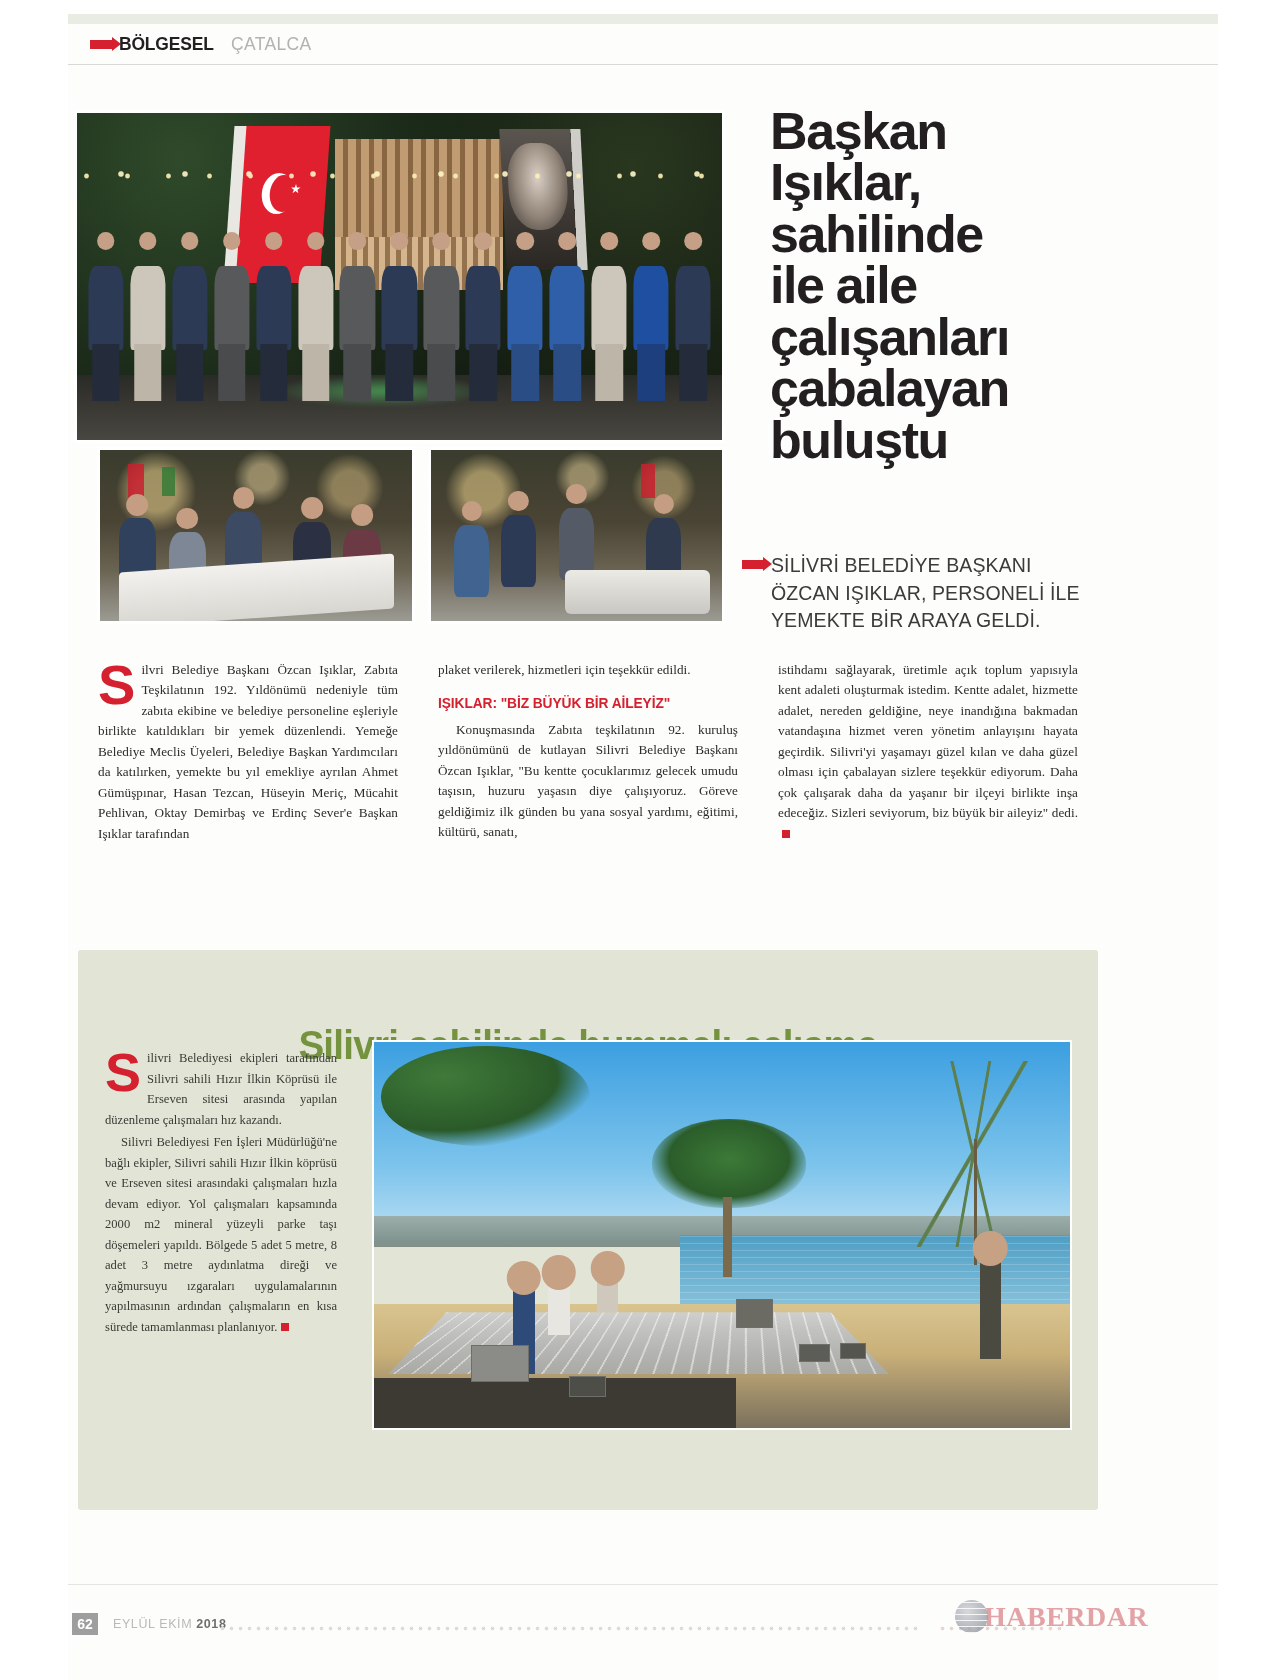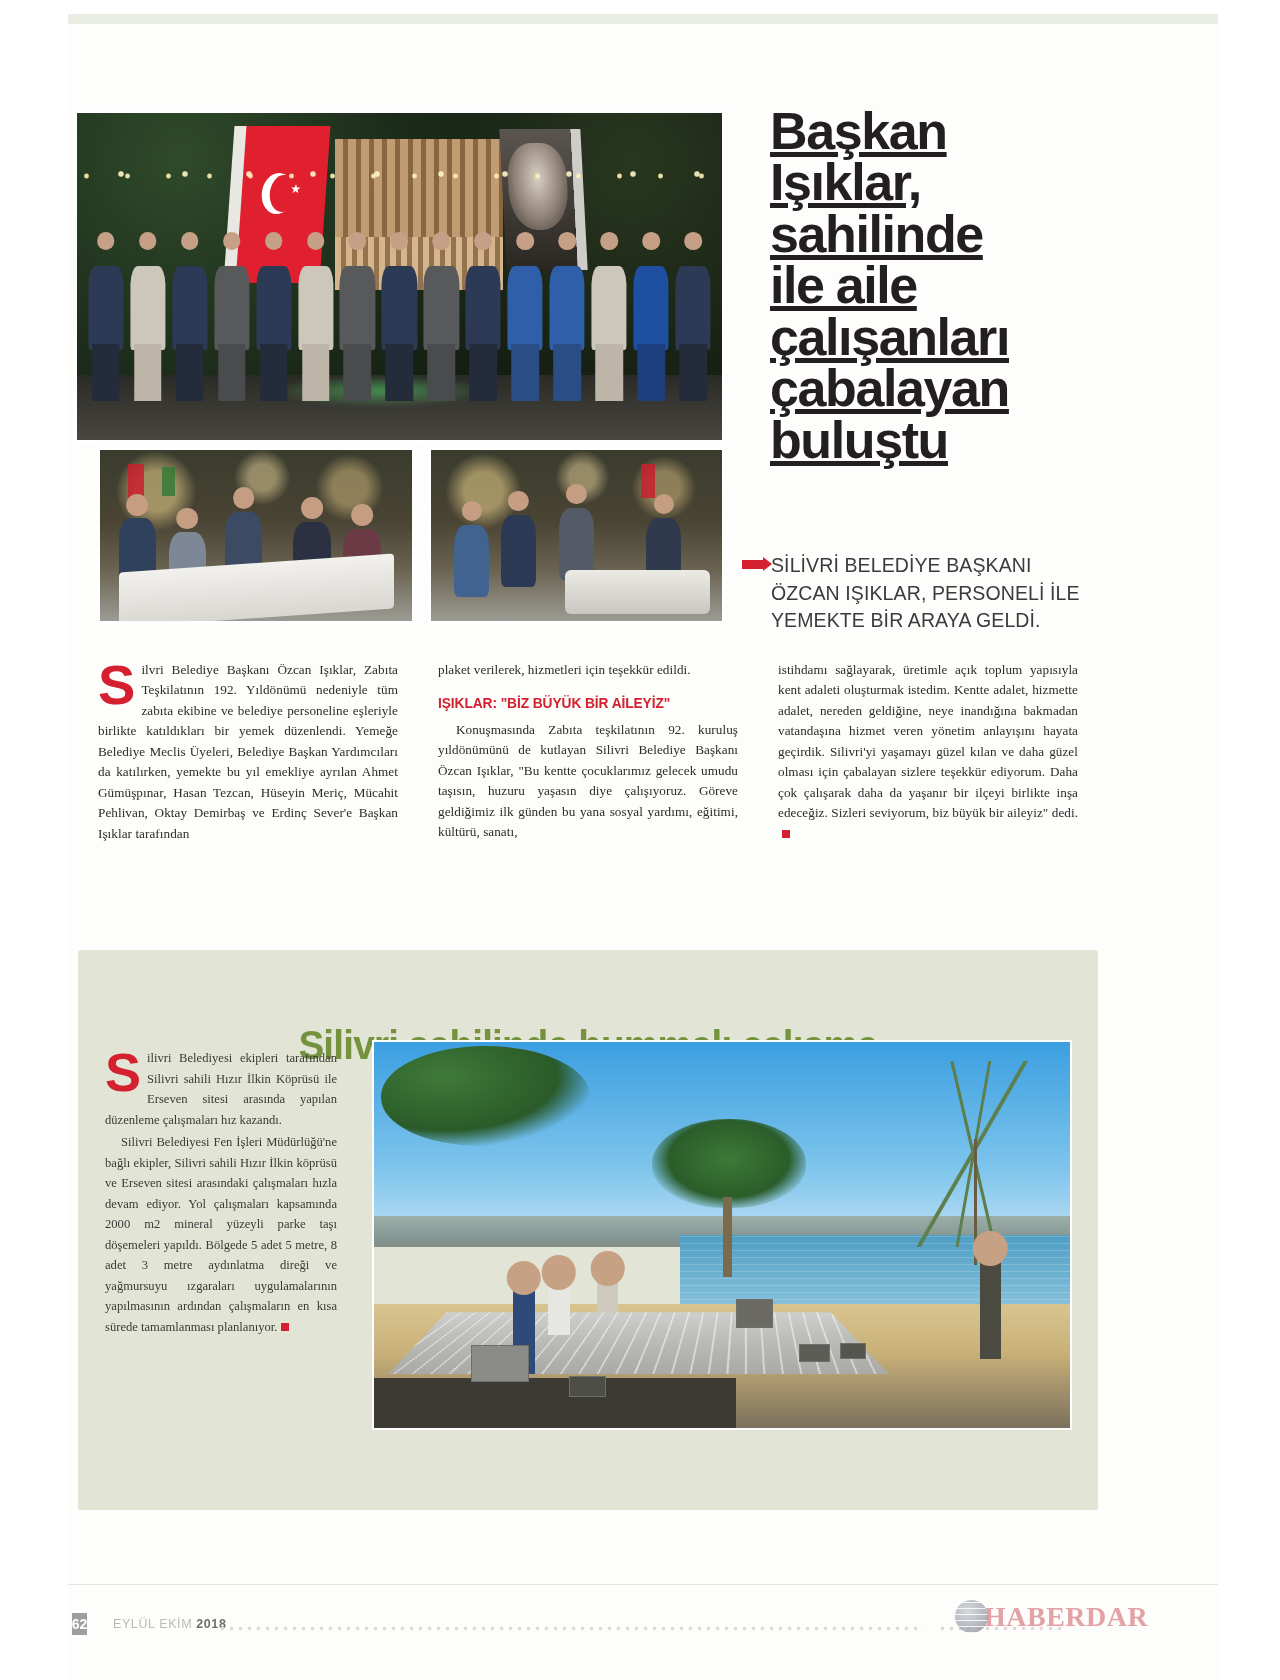--- a/index.html
+++ b/index.html
@@ -313,21 +313,20 @@
     left: 770px;
     top: 106px;
     width: 340px;
     font-family: "Liberation Sans", sans-serif;
     font-weight: bold;
     font-size: 52px;
     line-height: 0.99;
     letter-spacing: -1.4px;
     color: #231f20;
     word-spacing: -1px;
-    text-decoration: underline;
   }
   .headline span { display: block; }
 
   
   .kicker-wrap {
     position: absolute;
     left: 742px;
     top: 531px;
     width: 380px;
     display: flex;
@@ -577,21 +576,21 @@
     left: 68px;
     top: 1584px;
     width: 1150px;
     height: 1px;
     background: #e4e4e2;
   }
   .pagenum {
     position: absolute;
     left: 72px;
     top: 1613px;
-    width: 15px;
+    width: 26px;
     height: 22px;
     background: #8e8e8e;
     color: #ffffff;
     font-family: "Liberation Sans", sans-serif;
     font-weight: bold;
     font-size: 14px;
     display: flex;
     align-items: center;
     justify-content: center;
     opacity: .85;
@@ -652,20 +651,25 @@
 </head>
 <body>
 
 <div class="page">
   <div class="page-frame"></div>
   <div class="tint-band"></div>
   <div class="edge-top"></div>
   <div class="edge-left"></div>
   <div class="edge-right"></div>
 
+  <div class="sec-head">
+    <span class="sec-arrow"></span>
+    <span class="sec-bold">BÖLGESEL</span>
+    <span class="sec-light">ÇATALCA</span>
+  </div>
 
   <div class="photo photo-main">
     <div class="p1-sky"></div>
     <div class="p1-bldg"></div>
     <div class="p1-flag">
       <span class="crescent"></span>
       <span class="star"></span>
     </div>
     <div class="p1-banner"></div>
     <div class="p1-lights"></div>

